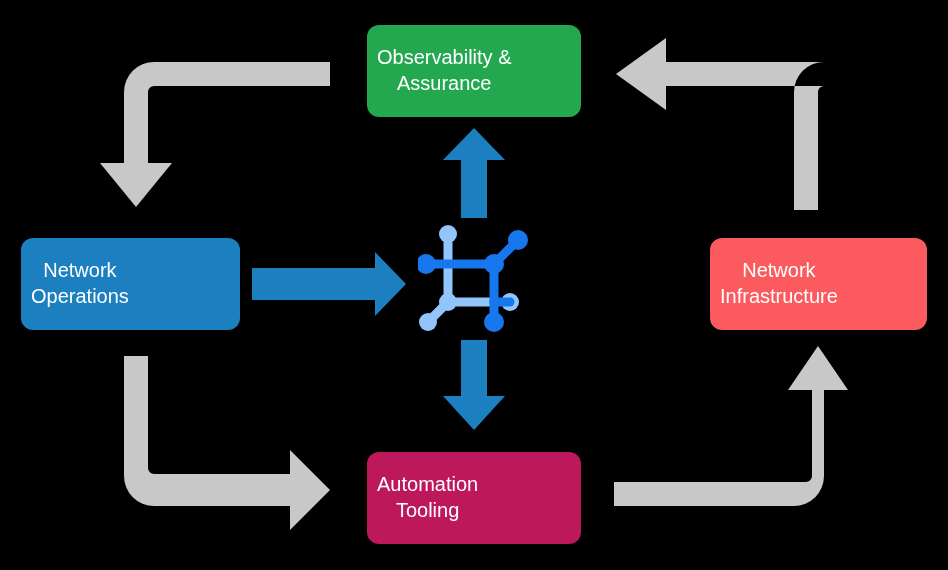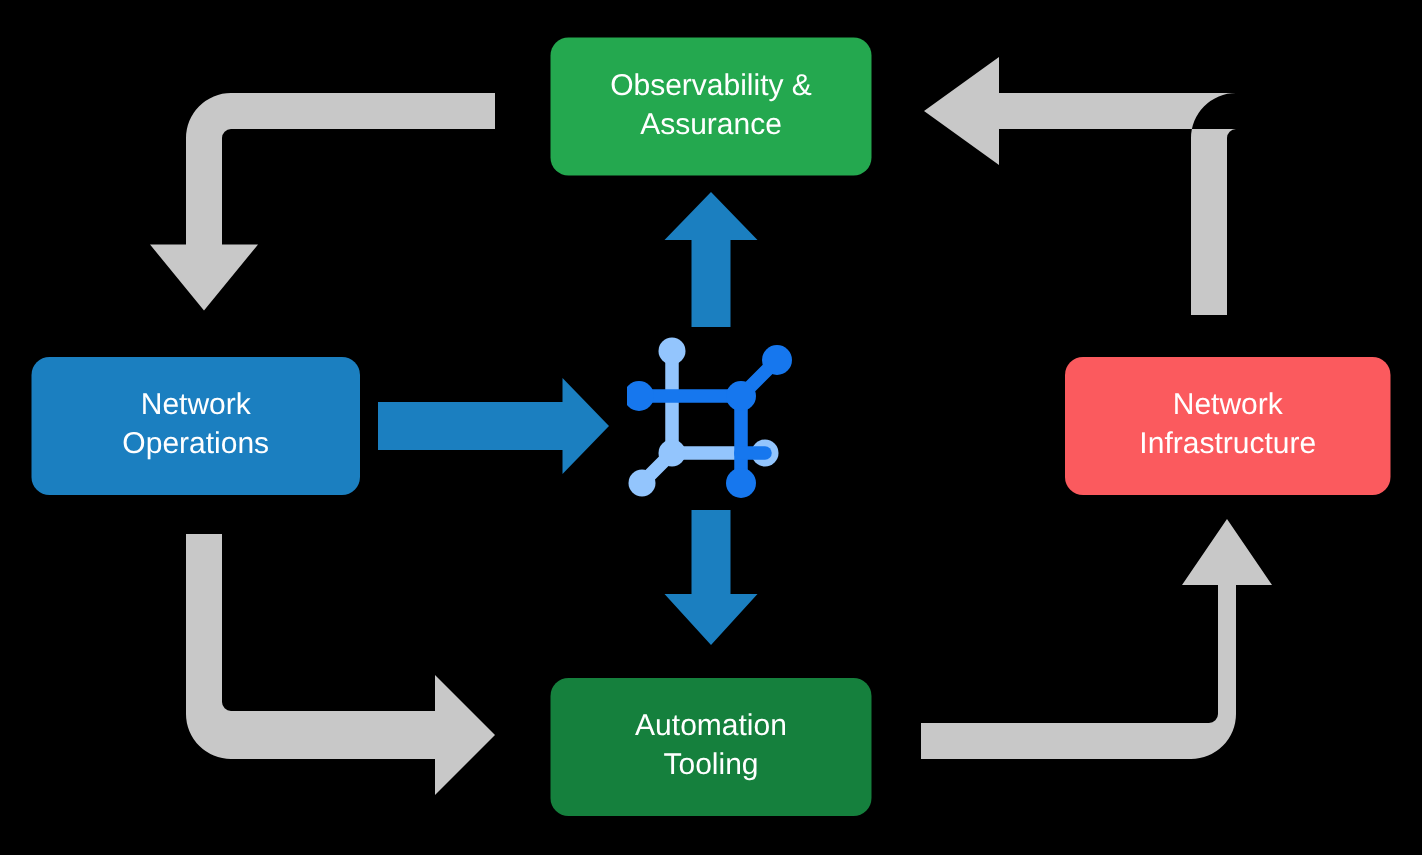--- a/index.html
+++ b/index.html
@@ -24,21 +24,20 @@
     left: 0;
     top: 0;
     width: 948px;
     height: 570px;
   }
   .node-box {
     position: absolute;
     border-radius: 12px;
     display: flex;
     align-items: center;
-    justify-content: center;
     text-align: center;
     color: #ffffff;
     font-size: 20px;
     line-height: 1.28;
     font-family: "Liberation Sans", sans-serif;
     box-sizing: border-box;
     padding: 6px 10px;
     z-index: 4;
   }
   .node-label {
@@ -222,18 +221,18 @@
   <div class="node-box" id="box-operations" style="background:#1B7FC0">
     <span class="node-label">Network
 Operations</span>
   </div>
 
   <div class="node-box" id="box-infrastructure" style="background:#FB5A5E">
     <span class="node-label">Network
 Infrastructure</span>
   </div>
 
-  <div class="node-box" id="box-automation" style="background:#15803d">
+  <div class="node-box" id="box-automation" style="background:#be185d">
     <span class="node-label">Automation
 Tooling</span>
   </div>
 
 </div>
 
 </body></html>

